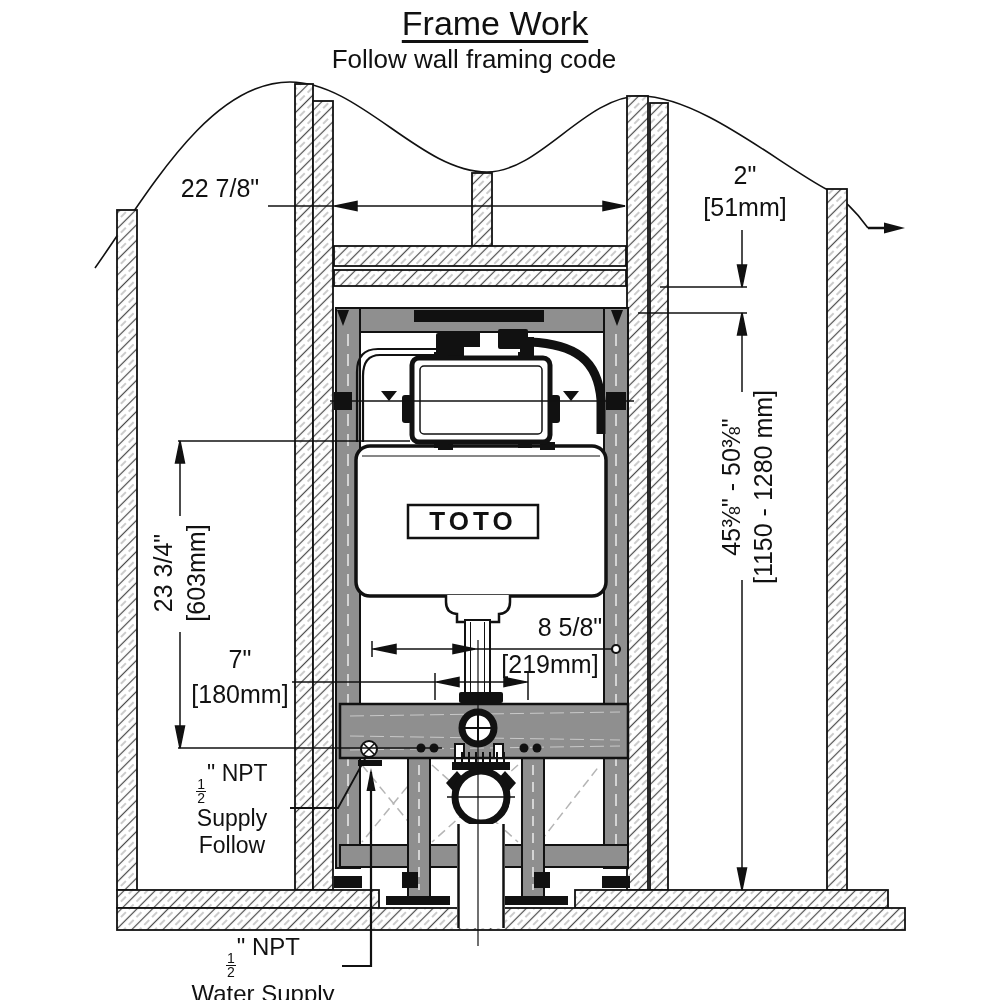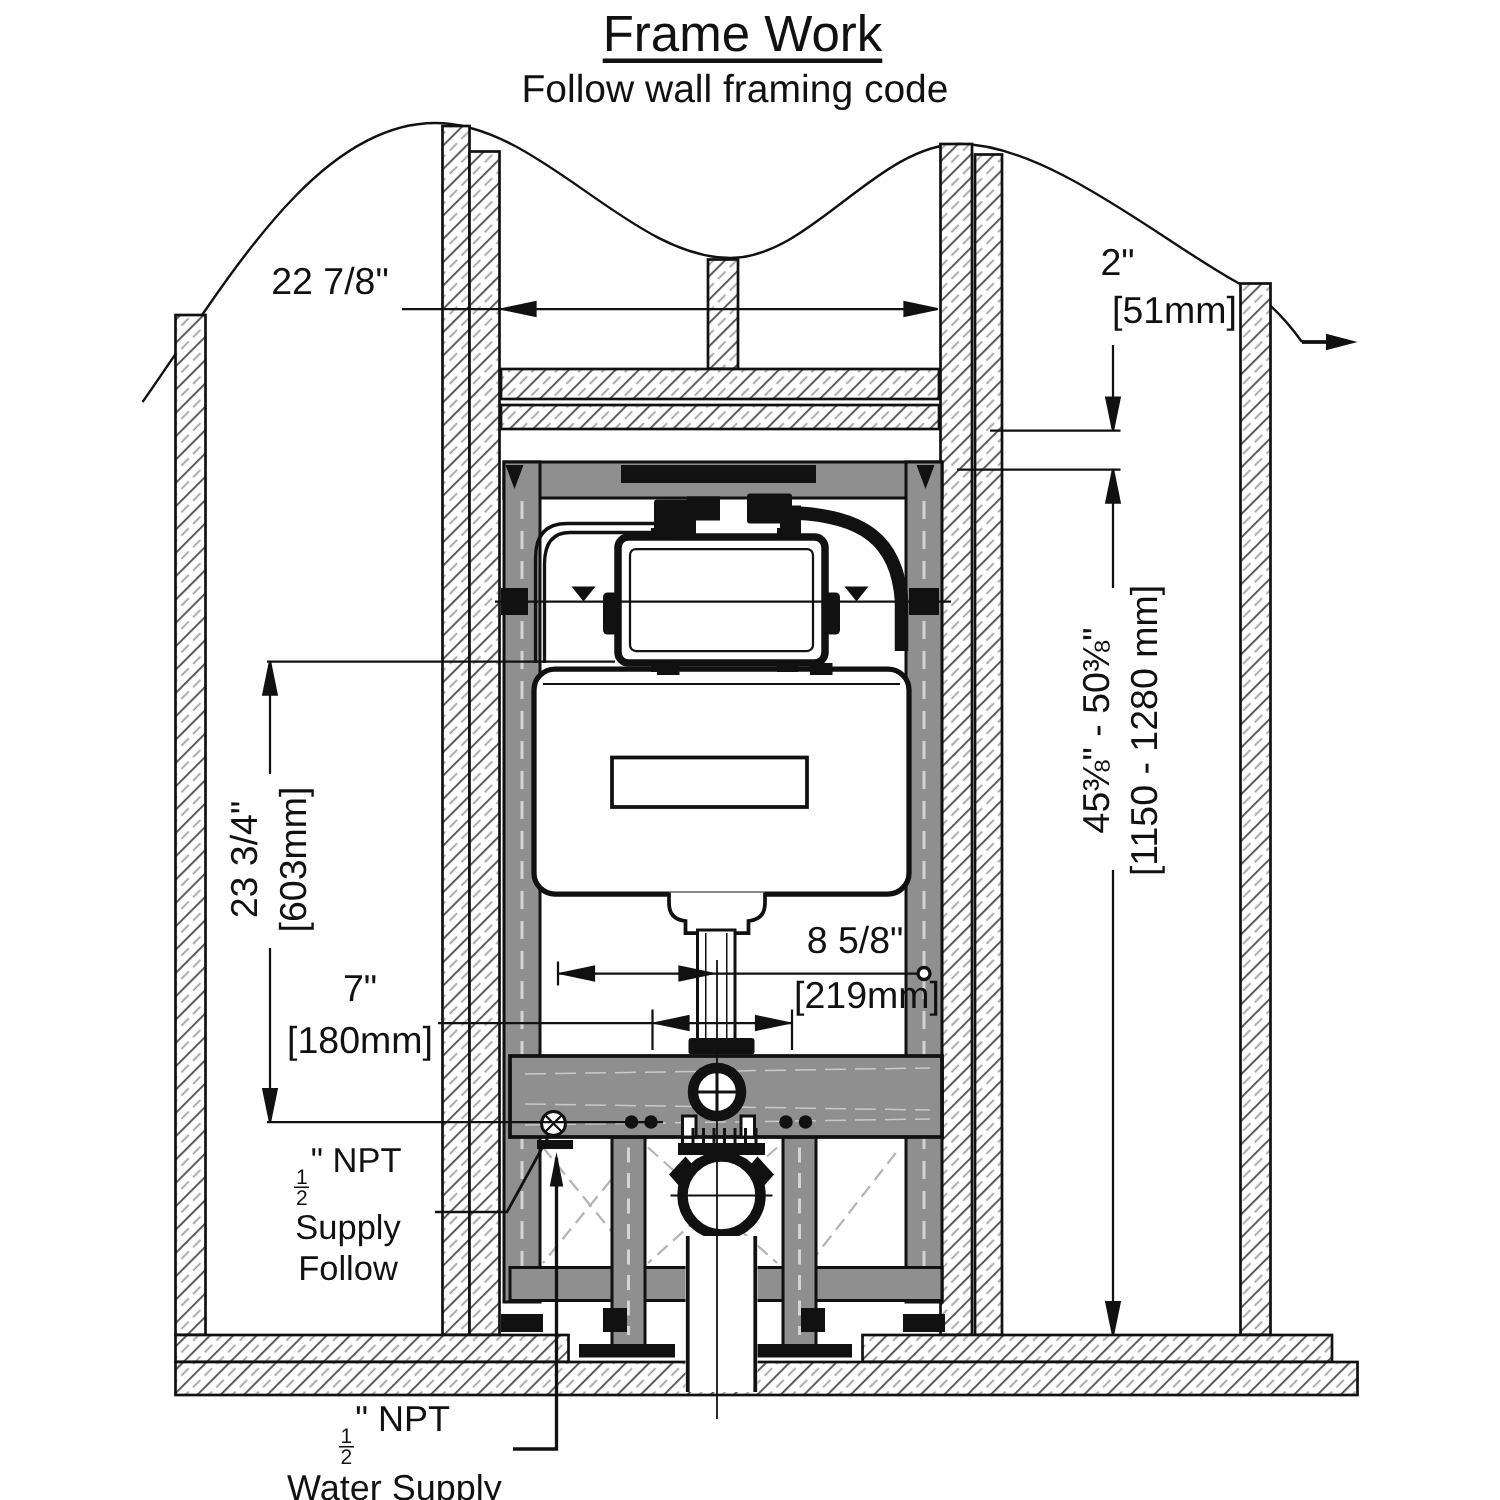--- a/index.html
+++ b/index.html
@@ -220,38 +220,38 @@
   </g>
 
   <g fill="none" stroke="#111">
     <path d="M290,808 L338,808 L366,757" stroke-width="1.8"></path>
     <path d="M342,966 L371,966 L371,772" stroke-width="2.2"></path>
   </g>
   <polygon points="371,768 366.5,791 375.5,791" fill="#111"></polygon>
 </svg>
 
 <div class="txt t-title" style="left:330px;top:4px;width:330px;">Frame Work</div>
-<div class="txt t-sub" style="left:290px;top:44px;width:400px;">Follow wall framing code</div>
+<div class="txt t-sub" style="left:274px;top:44px;width:400px;">Follow wall framing code</div>
 
 <div class="txt t-dim" style="left:120px;top:174px;width:200px;">22 7/8"</div>
 
 <div class="txt t-dim" style="left:670px;top:161px;width:150px;">2"</div>
-<div class="txt t-dim" style="left:670px;top:193px;width:150px;margin-left:38px;">[51mm]</div>
+<div class="txt t-dim" style="left:670px;top:193px;width:150px;">[51mm]</div>
 
 <div class="vtext" style="left:571px;top:471px;">45⅜" - 50⅜"</div>
 <div class="vtext" style="left:603px;top:471px;">[1150 - 1280 mm]</div>
 
 <div class="vtext" style="left:3px;top:557px;">23 3/4"</div>
 <div class="vtext" style="left:36px;top:557px;">[603mm]</div>
 
 <div class="txt t-dim" style="left:165px;top:645px;width:150px;">7"</div>
 <div class="txt t-dim" style="left:165px;top:680px;width:150px;">[180mm]</div>
 
 <div class="txt t-dim" style="left:495px;top:613px;width:150px;">8 5/8"</div>
-<div class="txt t-dim" style="left:503px;top:650px;width:150px;">[219mm]</div>
+<div class="txt t-dim" style="left:475px;top:650px;width:150px;">[219mm]</div>
 
 <div class="lbl" style="left:132px;top:760px;width:200px;">
   <div>
     <span class="frac">
           <span class="num">1</span>
           <span>2</span>
         </span><span>" NPT</span>
   </div>
   <div>Supply</div>
   <div>Follow</div>
@@ -260,14 +260,15 @@
 <div class="lbl2" style="left:163px;top:932px;width:200px;">
   <div>
     <span class="frac">
           <span class="num">1</span>
           <span>2</span>
         </span><span>" NPT</span>
   </div>
   <div>Water Supply</div>
 </div>
 
+<div class="brand">TOTO</div>
 
 </div>
 
 </body></html>

